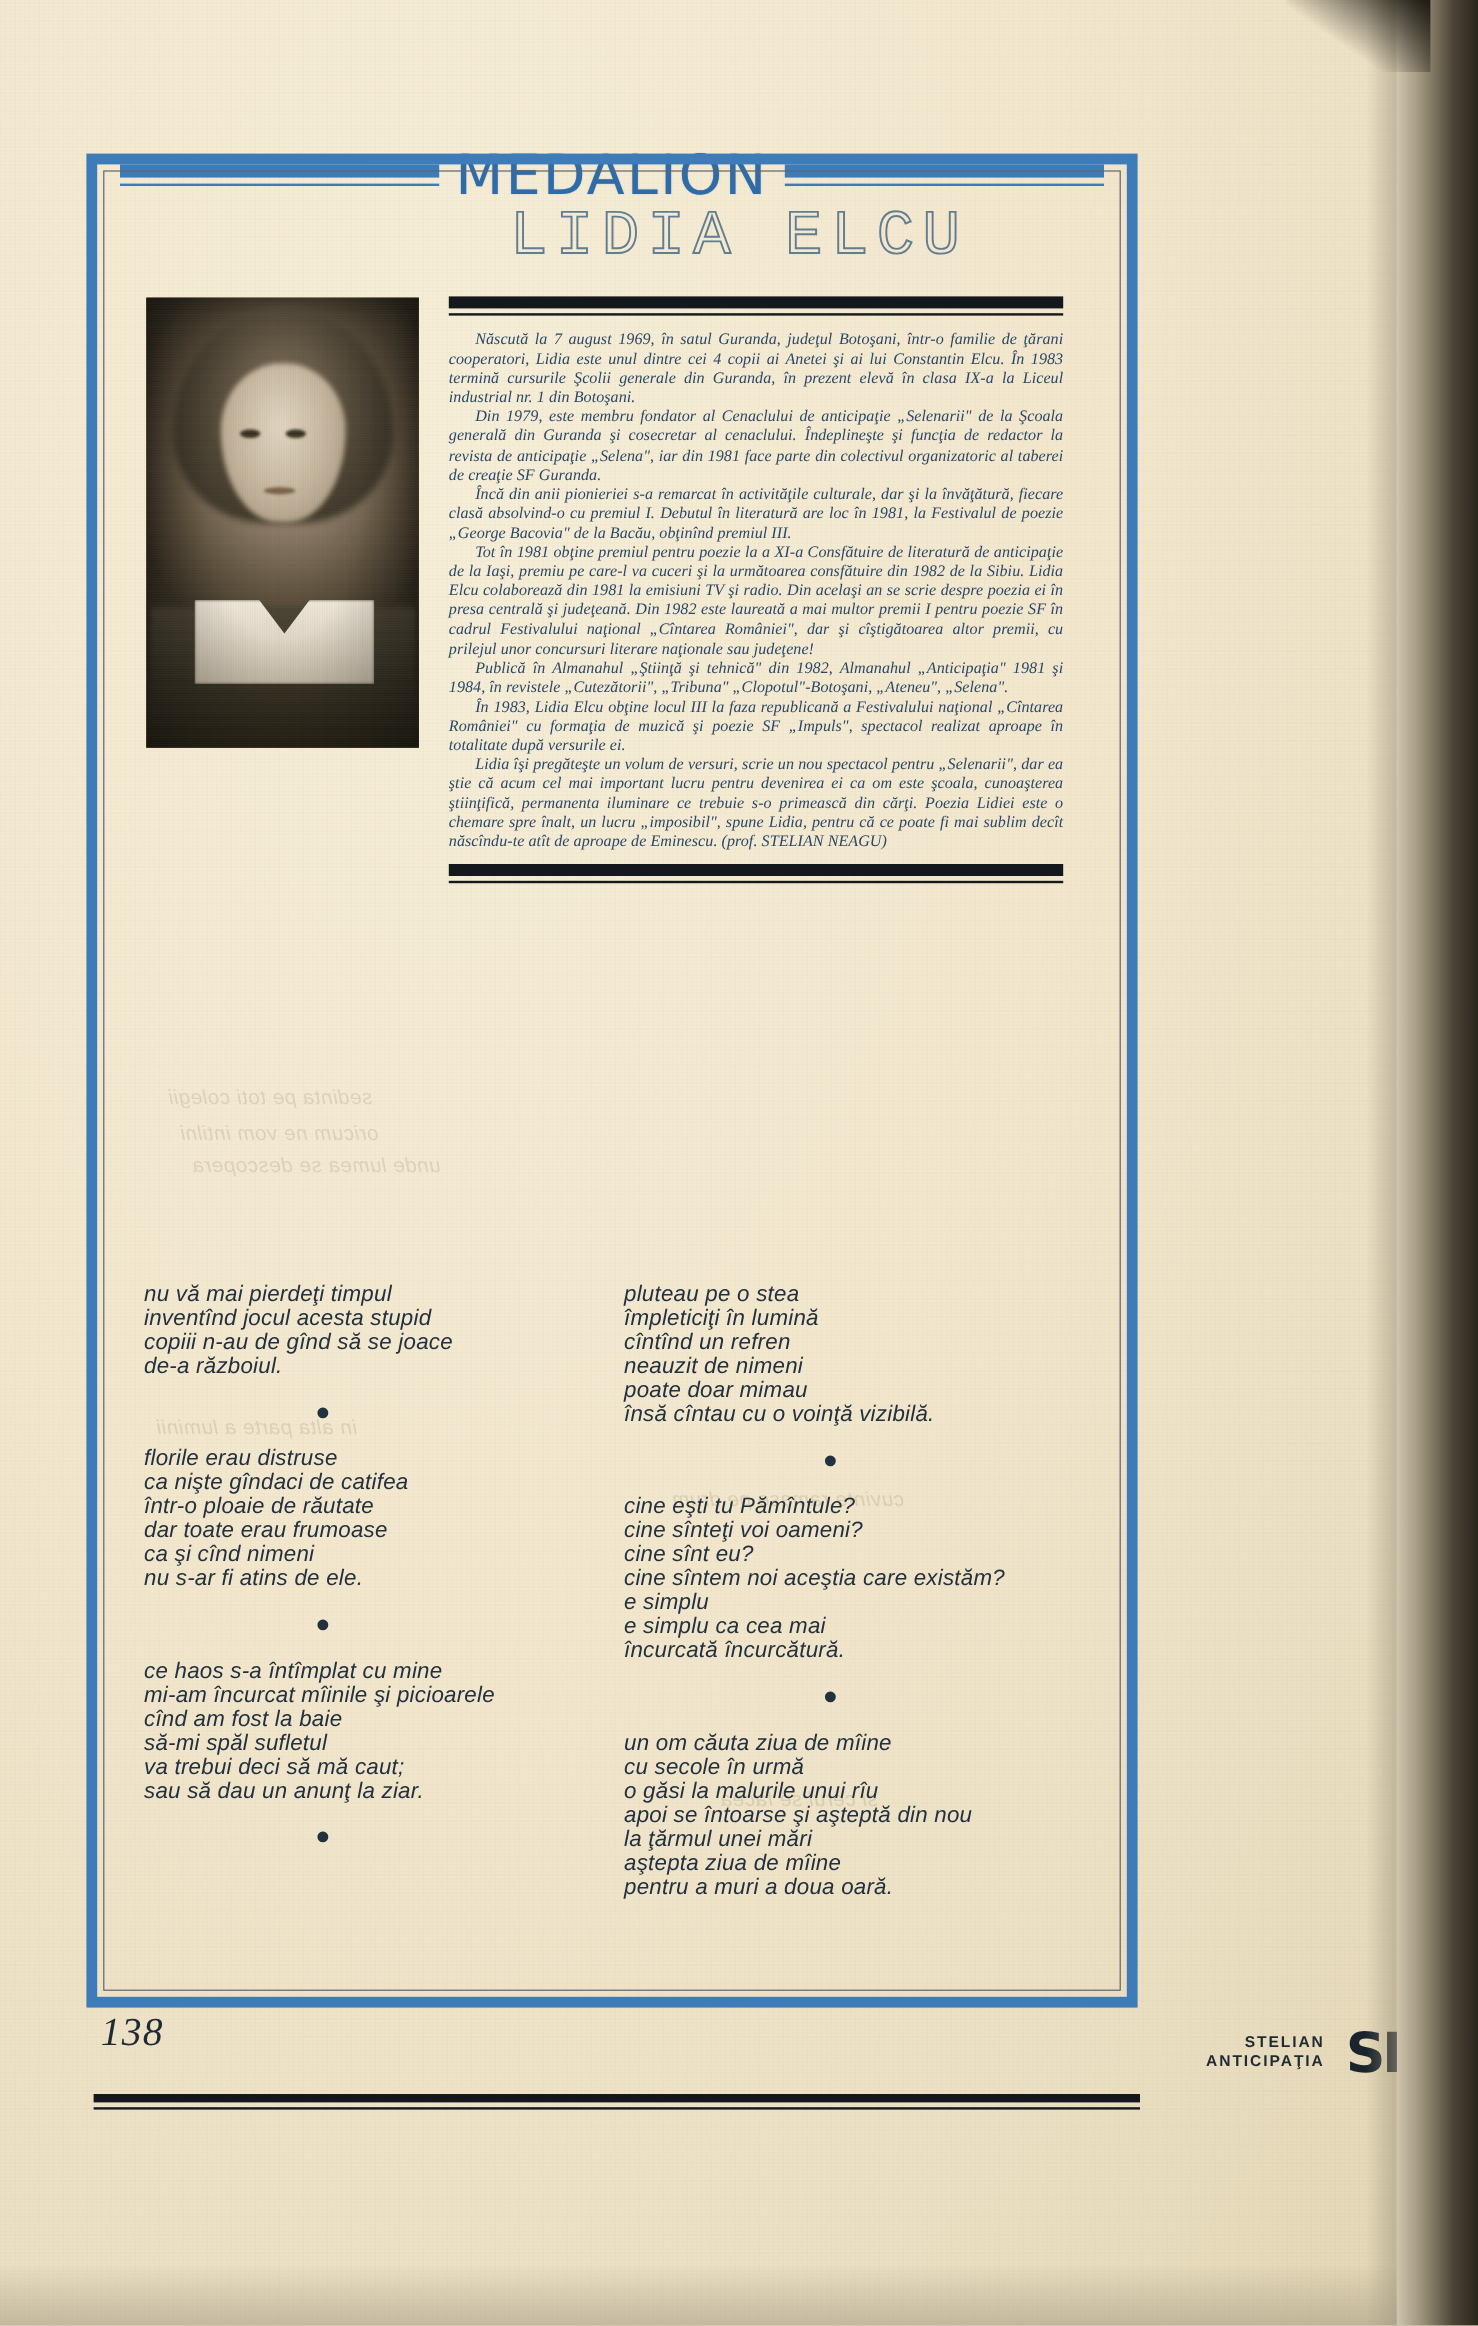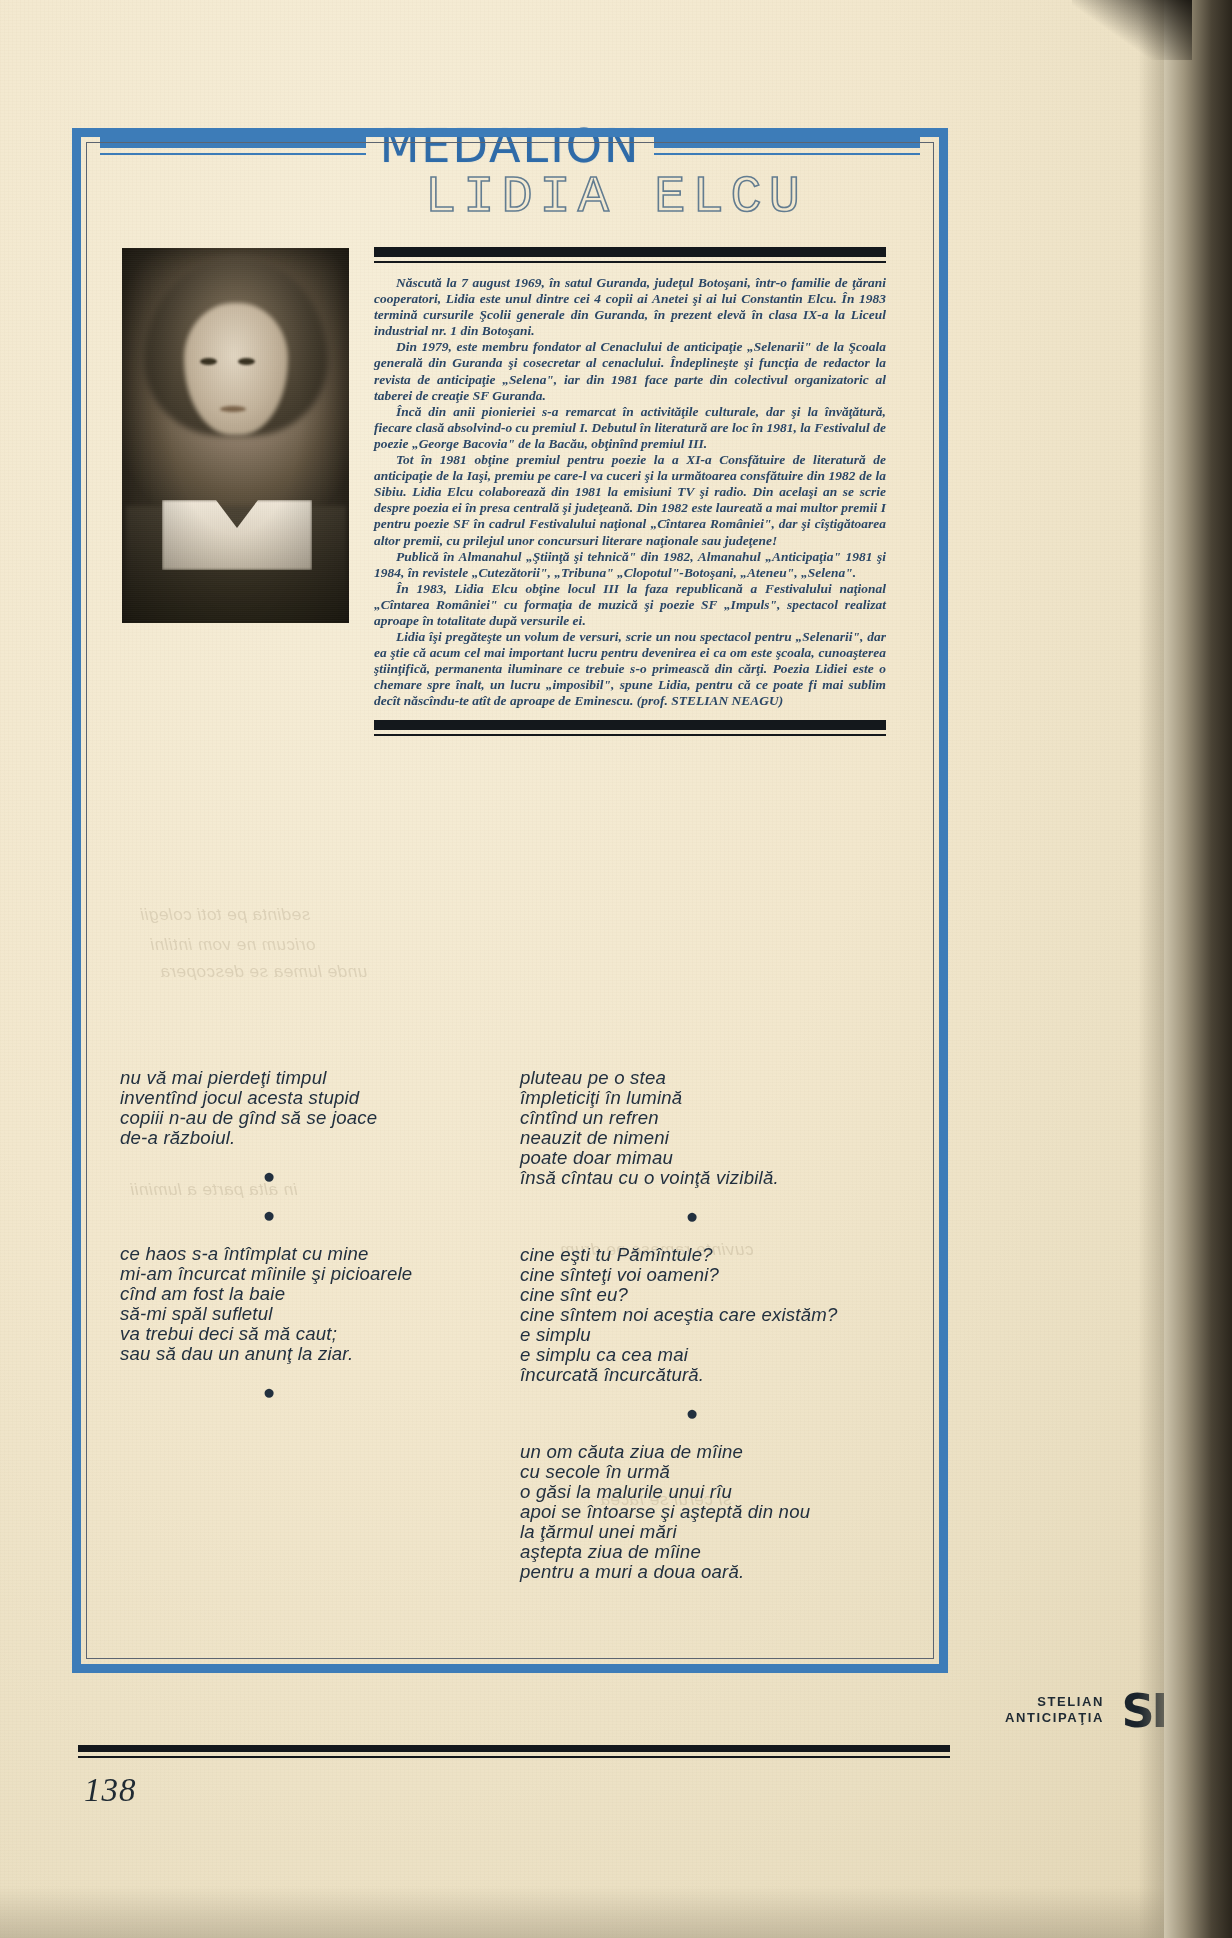--- a/index.html
+++ b/index.html
@@ -140,21 +140,21 @@
 
   
   #bio{
     position:absolute;left:374px;top:247px;width:512px;
   }
   #bio-rule-top{height:10px;background:#14181c;}
   #bio-rule-top2{height:2px;background:#14181c;margin-top:4px;}
   #bio-text{
     margin-top:12px;
     font-family:"Liberation Serif",serif;
-    font-style:italic;font-weight:700;
+    font-style:italic;font-weight:400;
     font-size:13.4px;line-height:16.1px;
     color:#2b4766;text-align:justify;
     letter-spacing:.05px;
   }
   #bio-text p{margin:0;text-indent:22px;}
   #bio-rule-bot{height:10px;background:#14181c;margin-top:10px;}
   #bio-rule-bot2{height:2px;background:#14181c;margin-top:4px;}
 
   
   #poems{
@@ -172,21 +172,21 @@
   }
   .sep{
     text-align:center;color:#22303f;font-size:21px;line-height:21px;
     margin:18px 0 18px 0;
   }
   .sep.left{margin-left:-70px;}
   .sep.right{margin-left:-60px;}
 
   
   #pagenum{
-    position:absolute;left:84px;top:1772px;
+    position:absolute;left:84px;top:1676px;
     font-family:"Liberation Serif",serif;font-style:italic;
     font-size:33px;color:#1f2a33;letter-spacing:1px;
   }
   #footrule{
     position:absolute;left:78px;top:1745px;width:872px;height:7px;background:#14181c;
   }
   #footrule2{
     position:absolute;left:78px;top:1756px;width:872px;height:2px;background:#14181c;
   }
   #almanac{
@@ -259,20 +259,26 @@
   </div>
 
   <div id="poems">
 
     <div class="poem-col" id="col-left">
       <div class="poem">nu vă mai pierdeţi timpul
 inventînd jocul acesta stupid
 copiii n-au de gînd să se joace
 de-a războiul.</div>
       <div class="sep left">●</div>
+      <div class="poem">florile erau distruse
+ca nişte gîndaci de catifea
+într-o ploaie de răutate
+dar toate erau frumoase
+ca şi cînd nimeni
+nu s-ar fi atins de ele.</div>
       <div class="sep left">●</div>
       <div class="poem">ce haos s-a întîmplat cu mine
 mi-am încurcat mîinile şi picioarele
 cînd am fost la baie
 să-mi spăl sufletul
 va trebui deci să mă caut;
 sau să dau un anunţ la ziar.</div>
       <div class="sep left">●</div>
     </div>
 

